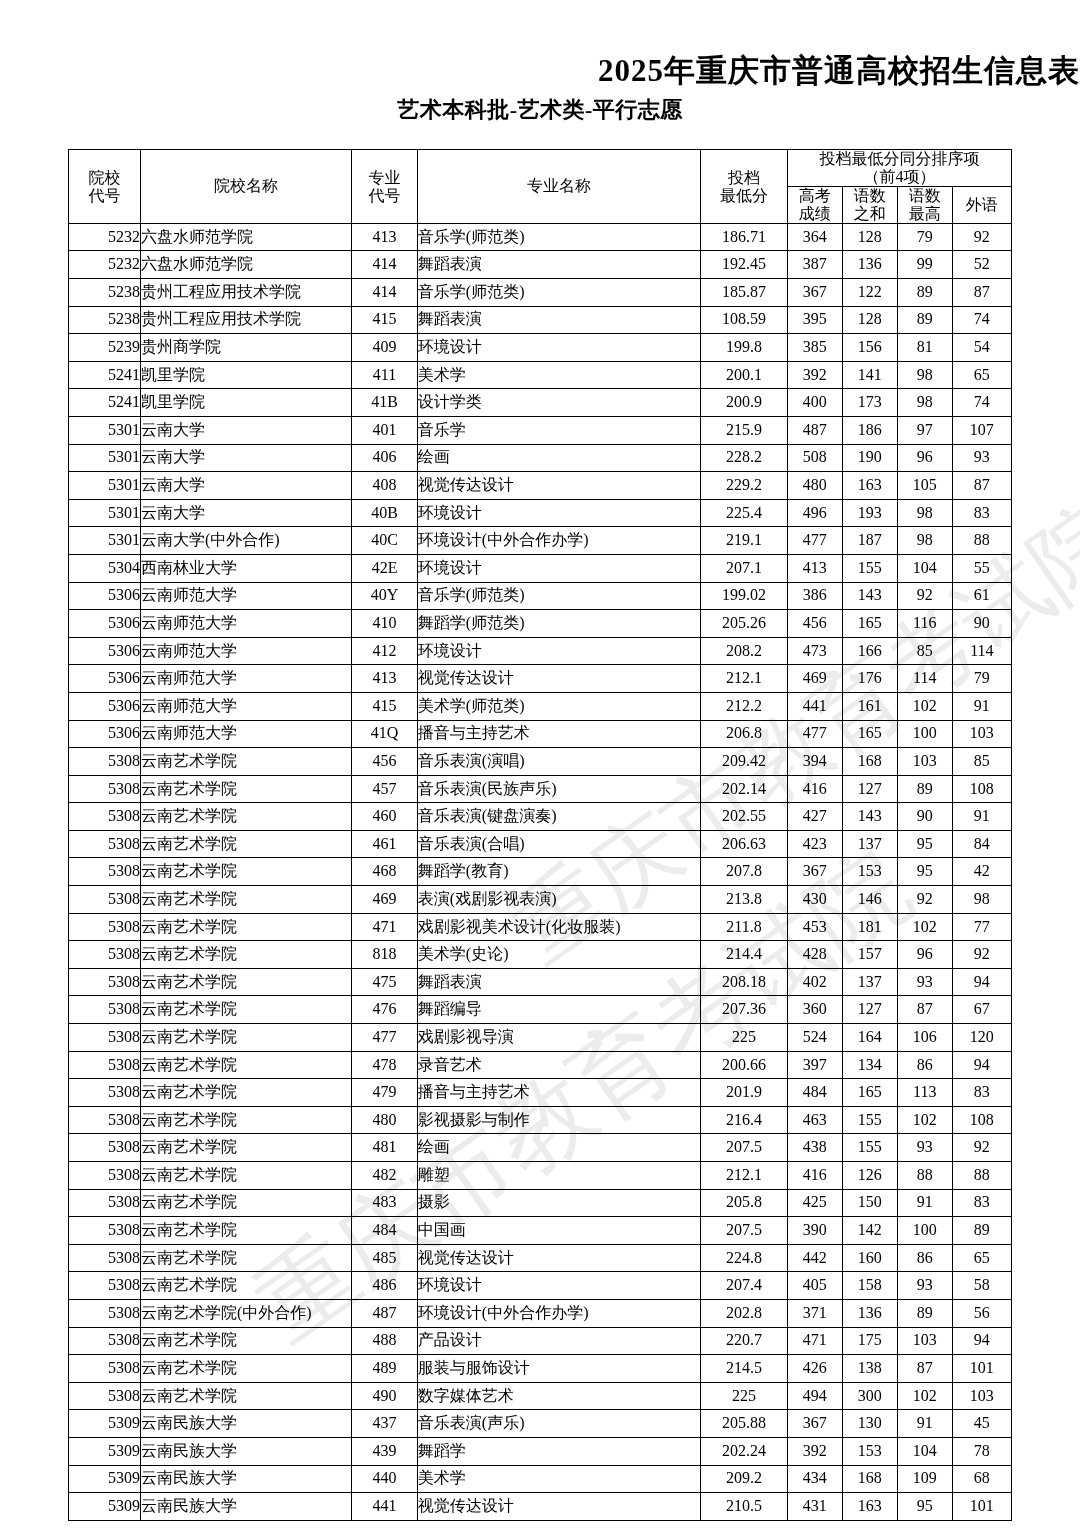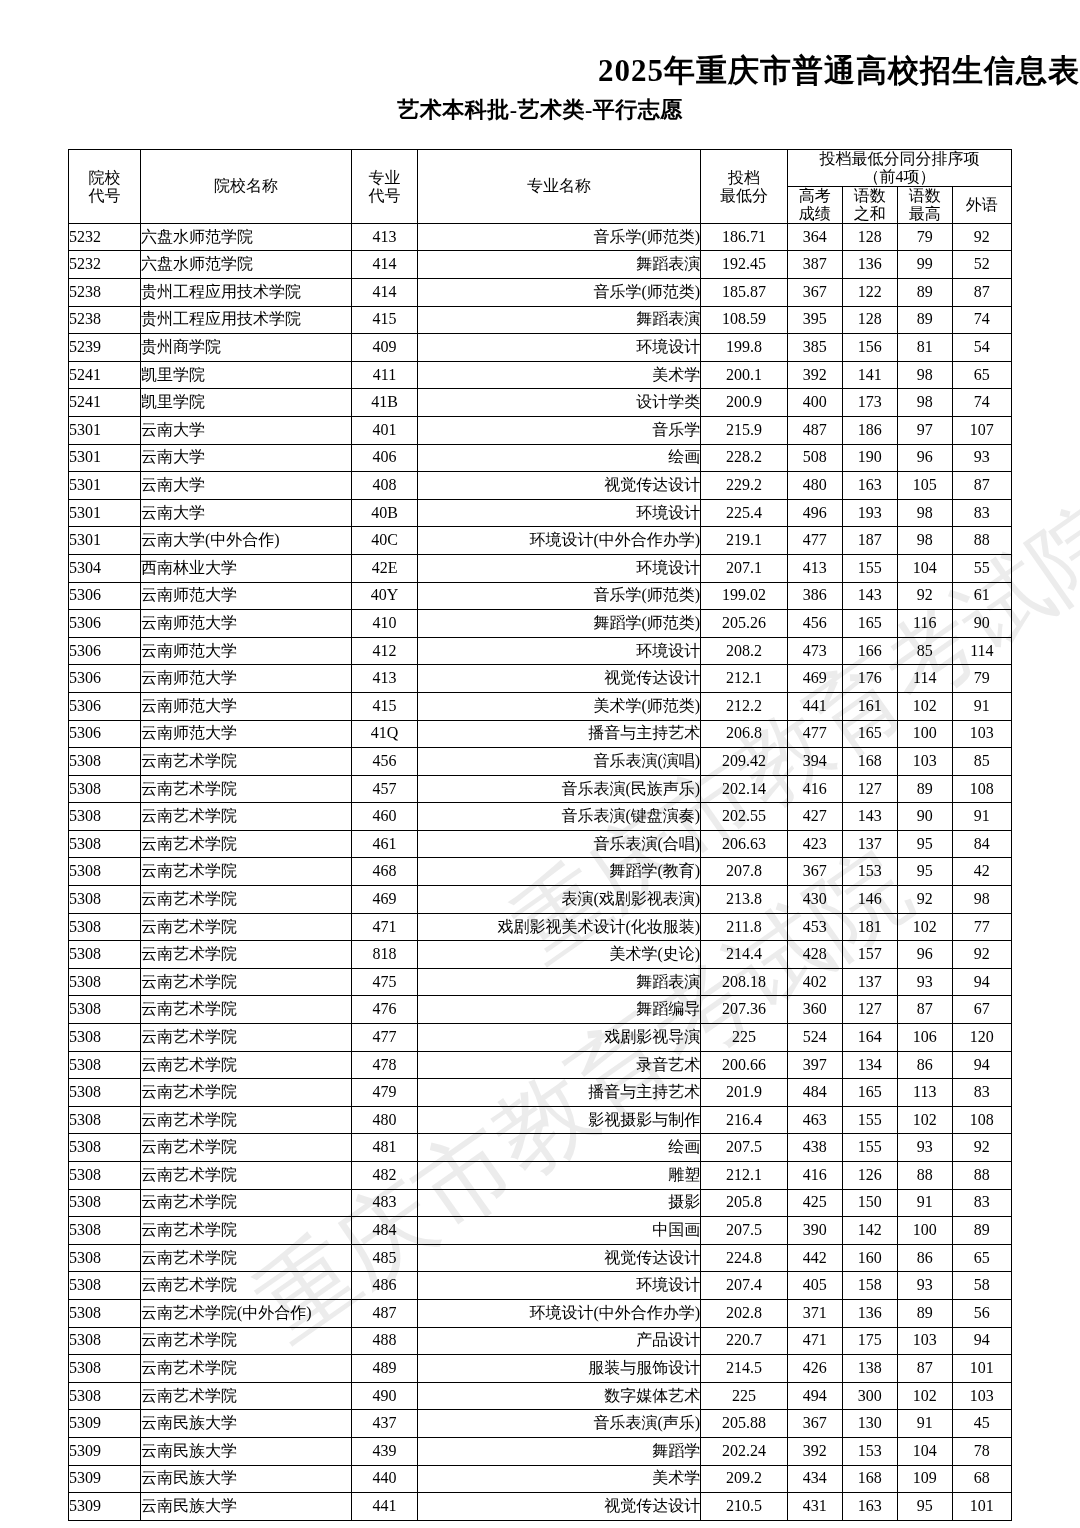--- a/index.html
+++ b/index.html
@@ -71,24 +71,24 @@
   .h-sub-wide { width: 56px; }
 
   .two-line {
     display: block;
     line-height: 1.12;
   }
   tbody td {
     height: 26.6px;
     font-size: 16px;
   }
-  .c-code { text-align: left; margin-top: 16px; }
+  .c-code { text-align: right; margin-top: 16px; }
   .c-name { text-align: left; padding-left: 7px; }
   .c-mcode { text-align: center; }
-  .c-mname { text-align: right; padding-left: 7px; }
+  .c-mname { text-align: left; padding-left: 7px; }
   .c-num { text-align: center; }
   
   .watermark {
     position: absolute;
     left: 0; top: 0;
     width: 1080px; height: 1528px;
     pointer-events: none;
     z-index: 1;
     overflow: hidden;
   }

